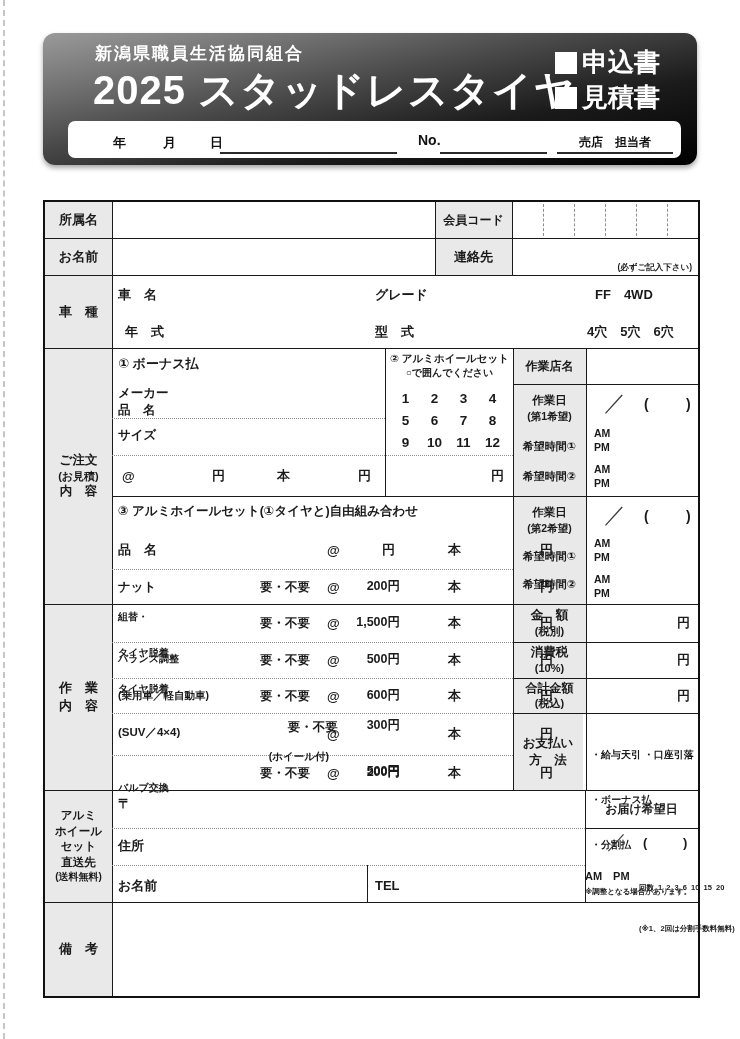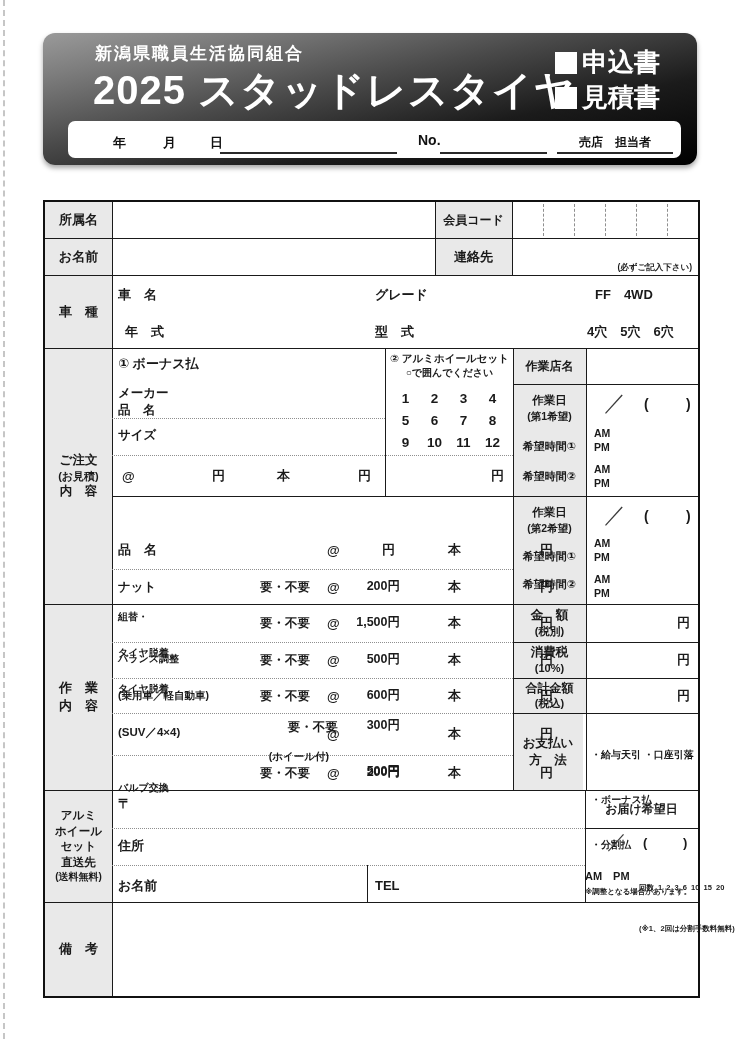--- a/index.html
+++ b/index.html
@@ -246,20 +246,21 @@
       <span>6</span>
       <span>7</span>
       <span>8</span>
       <span>9</span>
       <span>10</span>
       <span>11</span>
       <span>12</span>
     </div>
     <span class="t" style="left:446px;top:266px">円</span>
 
+    <span class="t" style="left:73px;top:302px;font-size:12.5px">③ アルミホイールセット(①タイヤと)自由組み合わせ</span>
     <div class="wrow" style="top:328px;height:39px">
       <span class="cench" style="left:6px">品　名</span>
       <span class="cench" style="left:215px">@</span>
       <span class="cench" style="left:270px">円</span>
       <span class="cench" style="left:336px">本</span>
       <span class="cench" style="left:428px">円</span>
     </div>
     <div class="wrow" style="top:367px;height:35px">
       <span class="cench" style="left:6px;font-size:12.5px">ナット</span>
       <span class="cench ws">要・不要</span>

